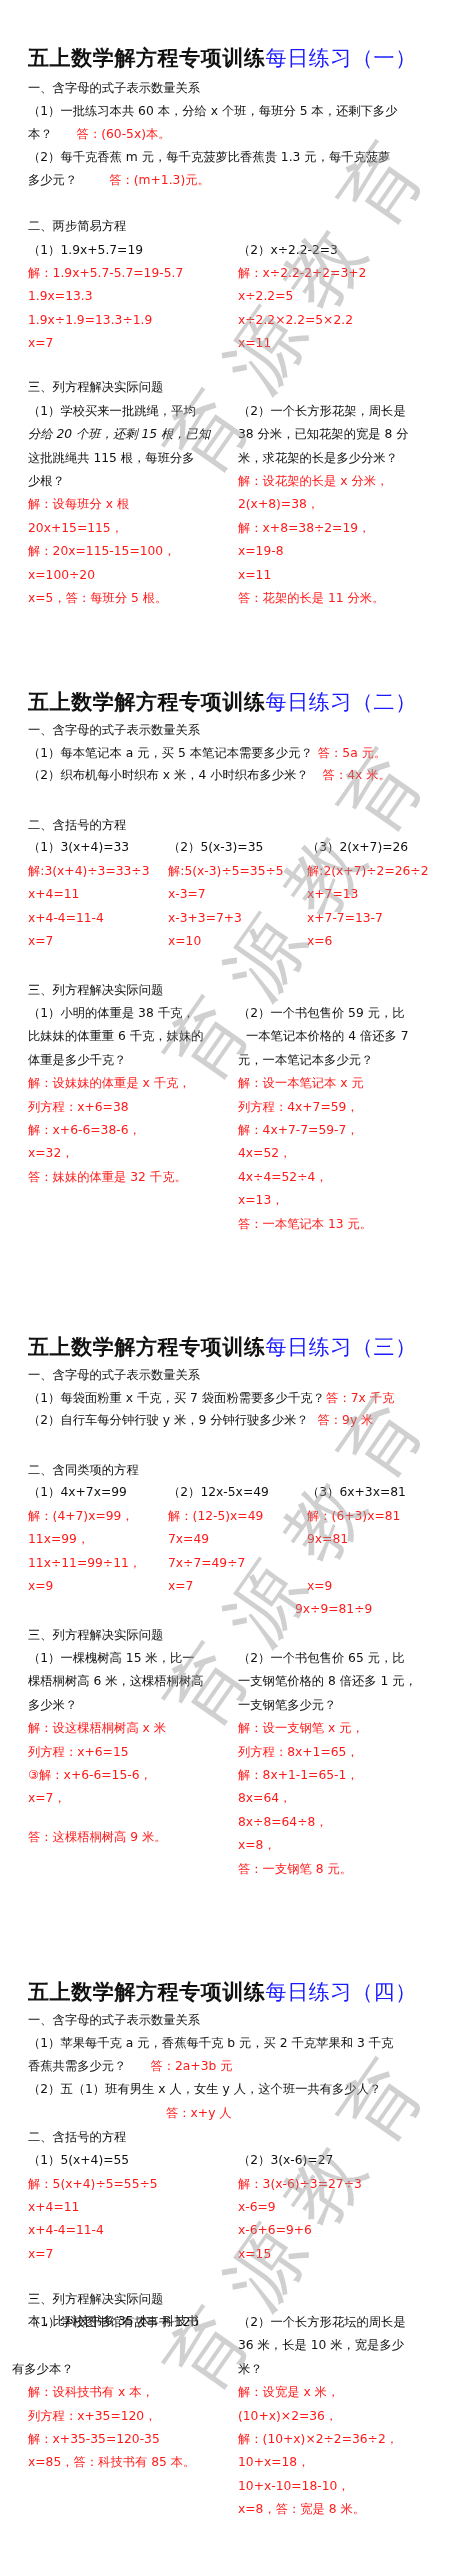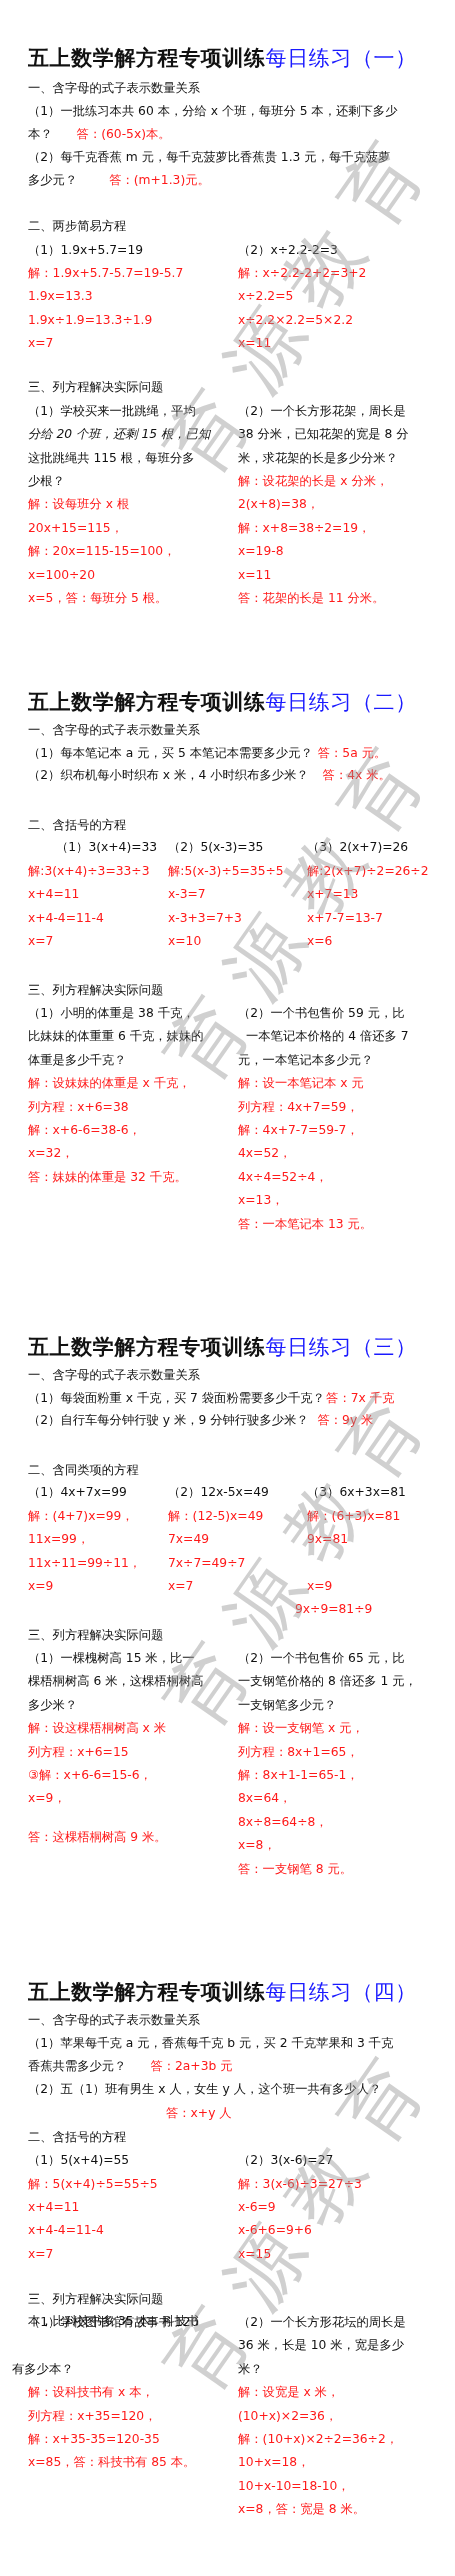--- a/index.html
+++ b/index.html
@@ -69,21 +69,21 @@
   <div class="wm" style="left:145px;top:436px;">育源教育</div>
 </div>
 
 <div class="page" style="top:632px;">
   <div class="title" style="top:56px;"><span>五上数学解方程专项训练</span><span class="accent">每日练习（二）</span></div>
   <div class="line" style="left:28px;top:90px;">一、含字母的式子表示数量关系</div>
   <div class="line" style="left:28px;top:113px;"><span>（1）每本笔记本 a 元，买 5 本笔记本需要多少元？</span><span class="red" style="margin-left:5px;">答：5a 元。</span></div>
   <div class="line" style="left:28px;top:135px;"><span>（2）织布机每小时织布 x 米，4 小时织布多少米？</span><span class="red" style="margin-left:14px;">答：4x 米。</span></div>
 
   <div class="line" style="left:28px;top:185px;">二、含括号的方程</div>
-  <div class="line" style="left:28px;top:207px;margin-left:28px;">（1）3(x+4)=33</div>
+  <div class="line" style="left:28px;top:207px;">（1）3(x+4)=33</div>
   <div class="line red" style="left:28px;top:231px;">解:3(x+4)÷3=33÷3</div>
   <div class="line red" style="left:28px;top:254px;">x+4=11</div>
   <div class="line red" style="left:28px;top:278px;">x+4-4=11-4</div>
   <div class="line red" style="left:28px;top:301px;">x=7</div>
   <div class="line" style="left:168px;top:207px;">（2）5(x-3)=35</div>
   <div class="line red" style="left:168px;top:231px;text-align:right;">解:5(x-3)÷5=35÷5</div>
   <div class="line red" style="left:168px;top:254px;">x-3=7</div>
   <div class="line red" style="left:168px;top:278px;">x-3+3=7+3</div>
   <div class="line red" style="left:168px;top:301px;">x=10</div>
   <div class="line" style="left:307px;top:207px;">（3）2(x+7)=26</div>
@@ -138,21 +138,21 @@
   <div class="line red" style="left:295px;top:290px;margin-top:46px;">9x÷9=81÷9</div>
   <div class="line red" style="left:307px;top:313px;">x=9</div>
 
   <div class="line" style="left:28px;top:362px;">三、列方程解决实际问题</div>
   <div class="line" style="left:28px;top:385px;">（1）一棵槐树高 15 米，比一</div>
   <div class="line" style="left:28px;top:408px;">棵梧桐树高 6 米，这棵梧桐树高</div>
   <div class="line" style="left:28px;top:432px;">多少米？</div>
   <div class="line red" style="left:28px;top:455px;">解：设这棵梧桐树高 x 米</div>
   <div class="line red" style="left:28px;top:479px;">列方程：x+6=15</div>
   <div class="line red" style="left:28px;top:502px;">③解：x+6-6=15-6，</div>
-  <div class="line red" style="left:28px;top:525px;">x=9，</div>
+  <div class="line red" style="left:28px;top:525px;">x=7，</div>
   <div class="line red" style="left:28px;top:564px;">答：这棵梧桐树高 9 米。</div>
   <div class="line" style="left:238px;top:385px;">（2）一个书包售价 65 元，比</div>
   <div class="line" style="left:238px;top:408px;">一支钢笔价格的 8 倍还多 1 元，</div>
   <div class="line" style="left:238px;top:432px;">一支钢笔多少元？</div>
   <div class="line red" style="left:238px;top:455px;">解：设一支钢笔 x 元，</div>
   <div class="line red" style="left:238px;top:479px;">列方程：8x+1=65，</div>
   <div class="line red" style="left:238px;top:502px;">解：8x+1-1=65-1，</div>
   <div class="line red" style="left:238px;top:525px;">8x=64，</div>
   <div class="line red" style="left:238px;top:549px;">8x÷8=64÷8，</div>
   <div class="line red" style="left:238px;top:572px;">x=8，</div>

